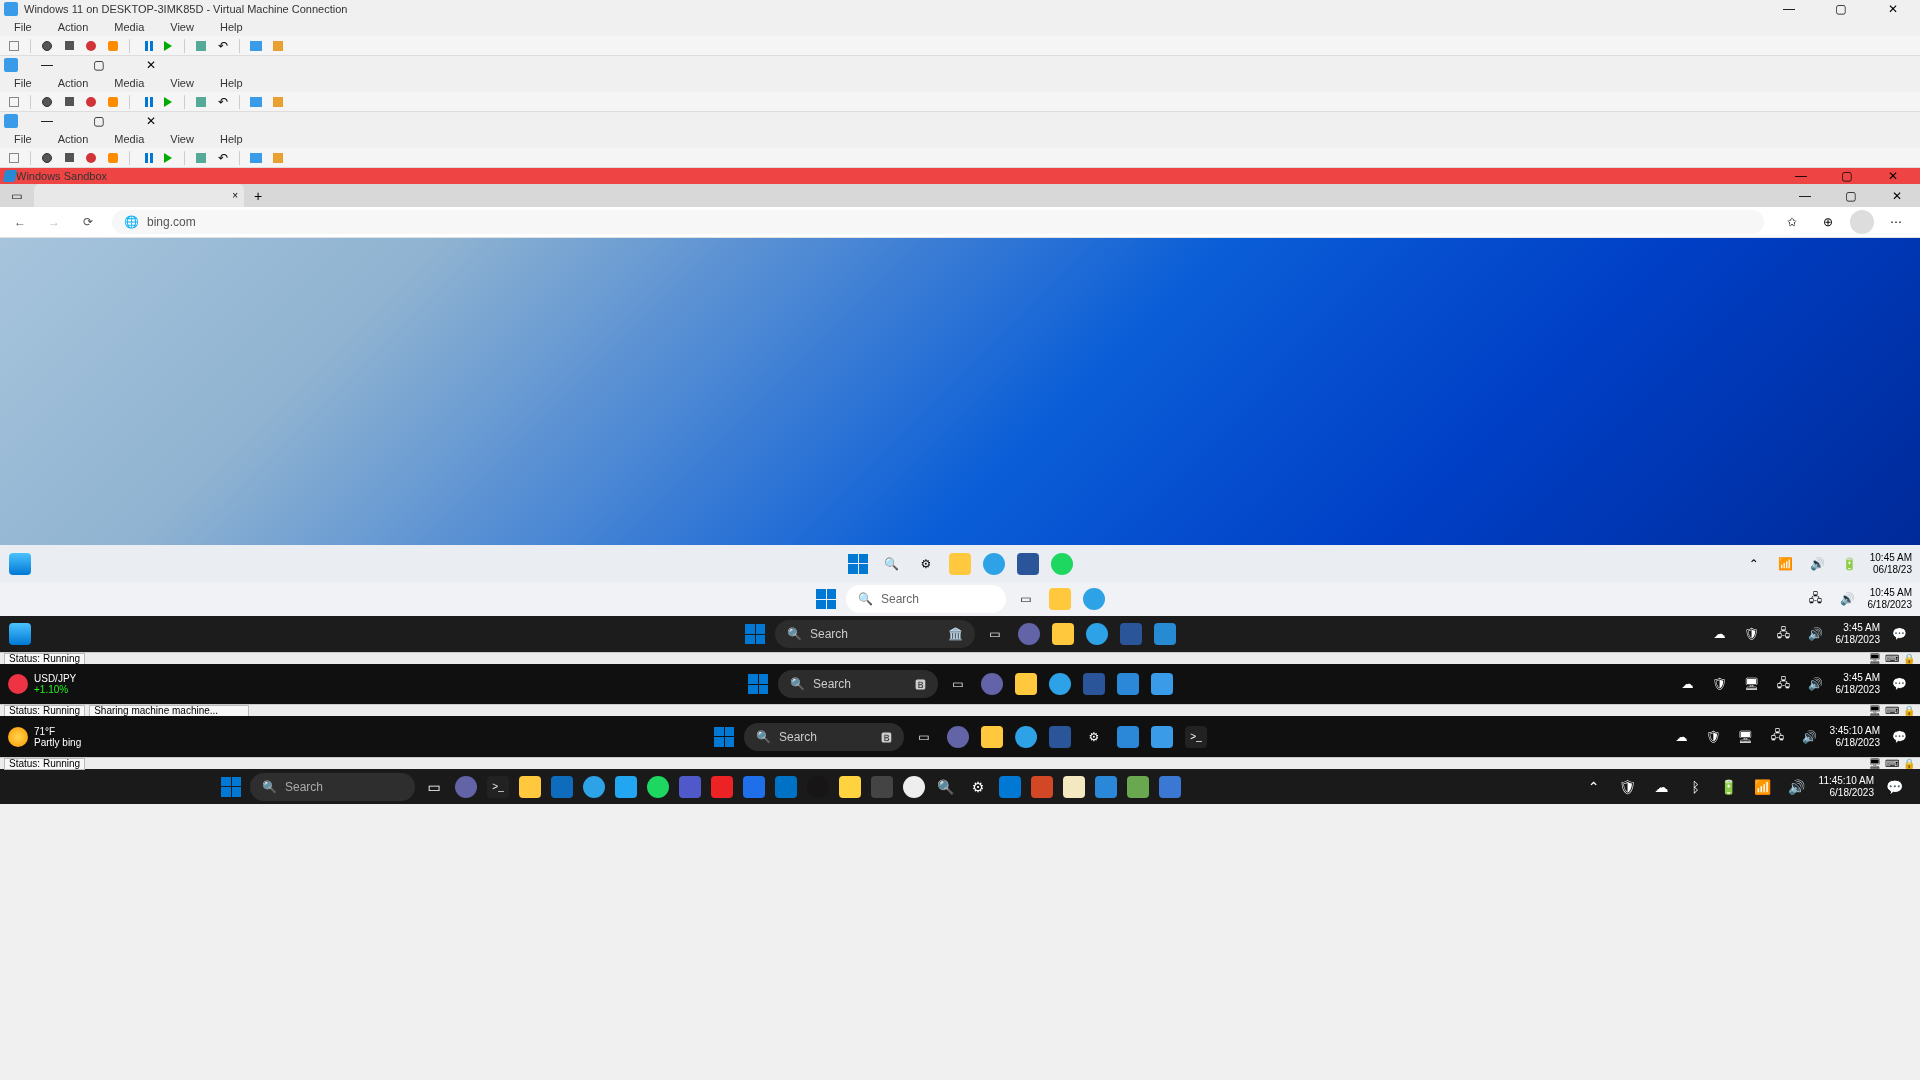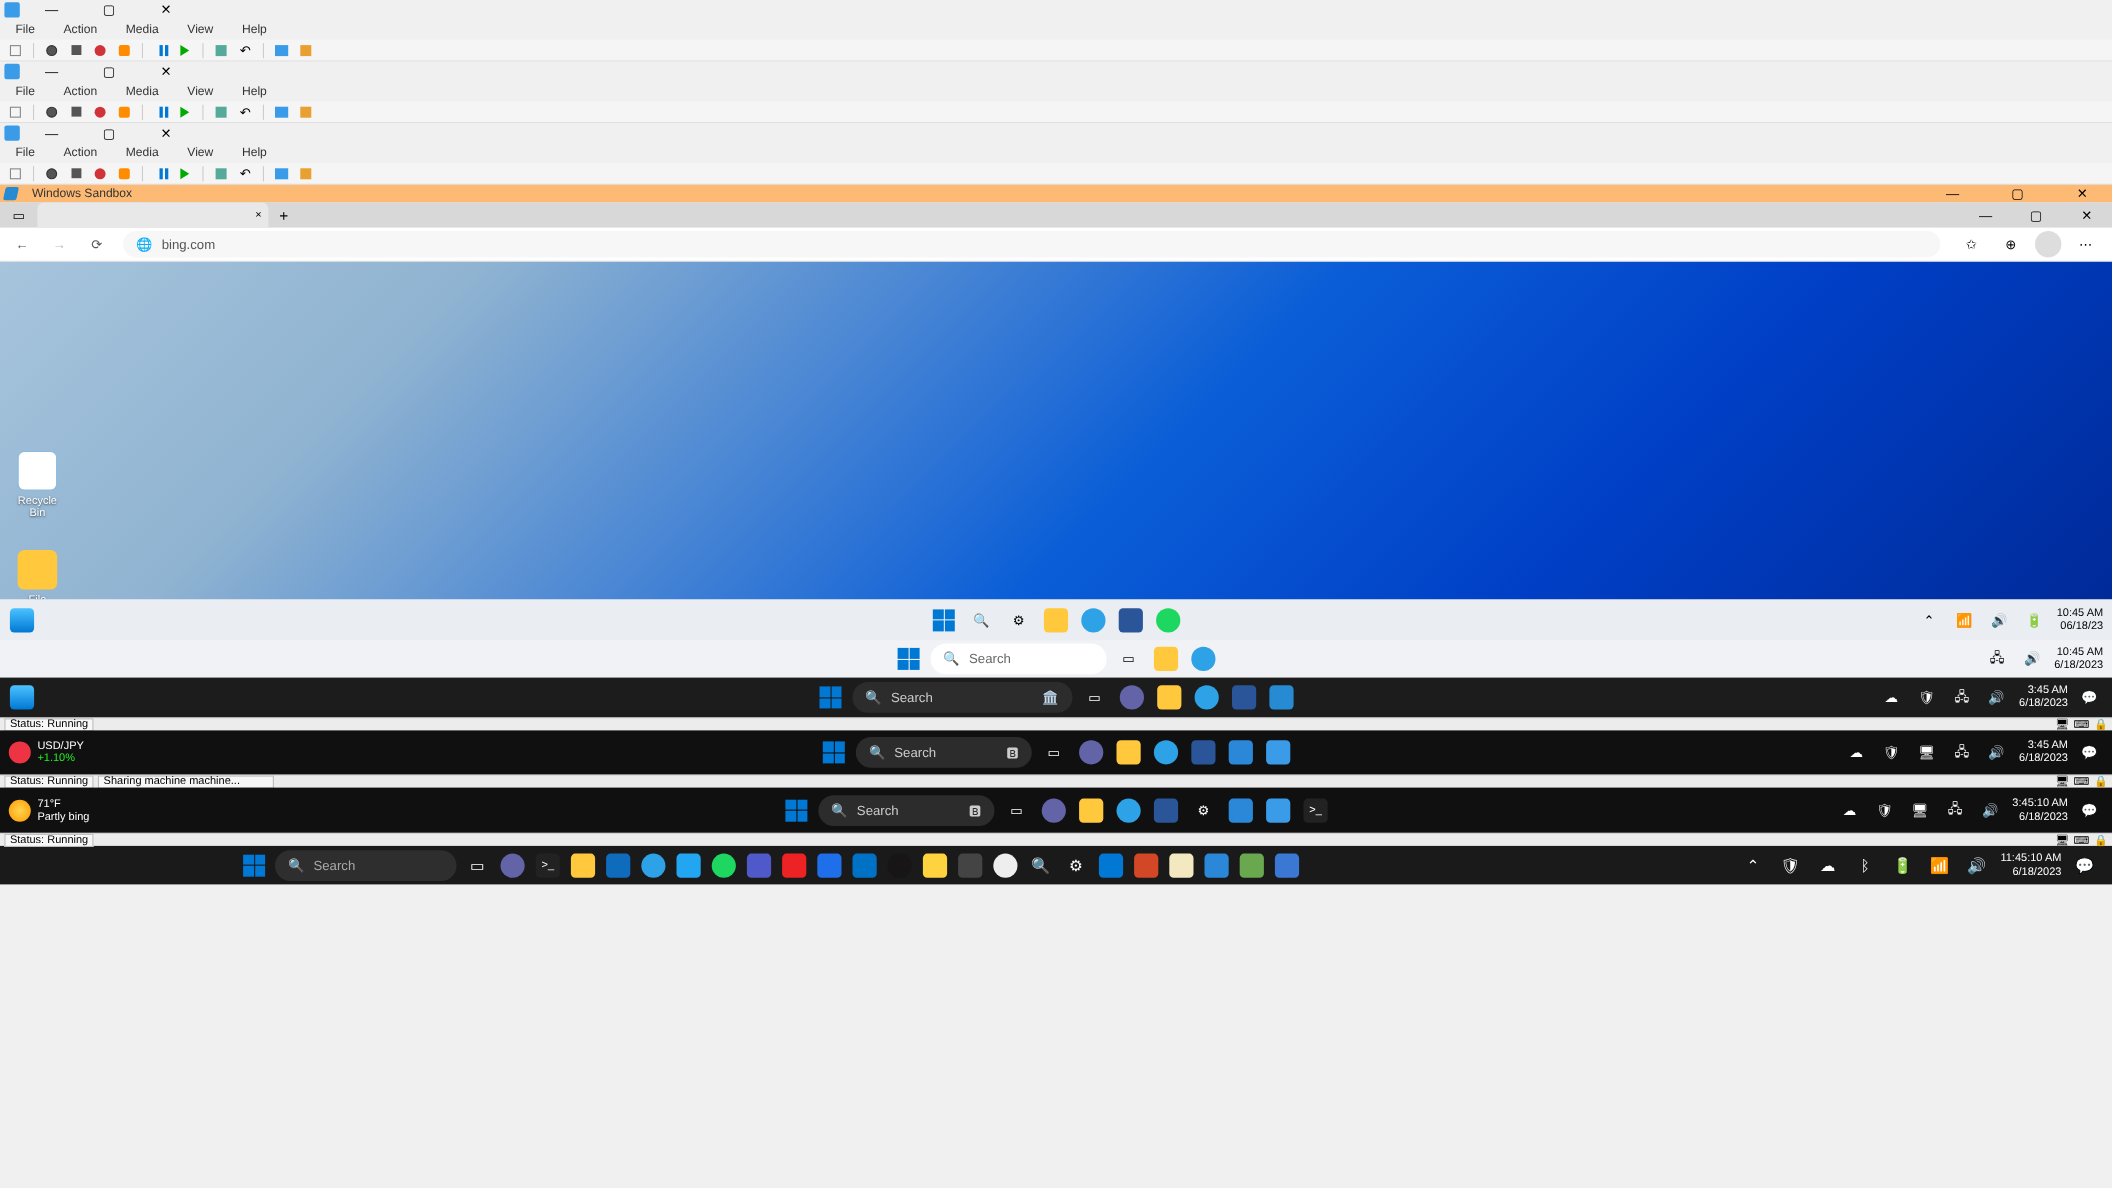--- a/index.html
+++ b/index.html
@@ -17,21 +17,21 @@
 
 
 .vm-toolbar { height: 20px; background: #f5f5f5; display: flex; align-items: center; padding-left: 6px; gap: 6px; border-bottom: 1px solid #ddd; }
 .tbtn { width: 16px; height: 16px; display: flex; align-items: center; justify-content: center; cursor: pointer; border-radius: 2px; }
 .tbtn.sep { width: 1px; height: 14px; background: #ccc; margin: 0 2px; }
 .dot { width: 10px; height: 10px; border-radius: 50%; }
 .dot.red { background: #d13438; }
 .dot.orange { background: #ff8c00; border-radius: 2px; }
 
 
-.sandbox-titlebar { height: 16px; background: #fdba74; display: flex; align-items: center; padding: 0 4px; gap: 13px; }
+.sandbox-titlebar { height: 16px; background: #ef4444; display: flex; align-items: center; padding: 0 4px; gap: 0; }
 .sandbox-icon { width: 12px; height: 12px; background: #268bd2; border-radius: 2px; transform: skewX(-12deg); }
 
 
 .browser-tab-strip { height: 23px; background: #d8d8d8; display: flex; align-items: center; }
 .tab-ctrl { width: 34px; height: 23px; display: flex; align-items: center; justify-content: center; cursor: pointer; }
 .browser-tab { width: 210px; height: 23px; background: #e8e8e8; border-radius: 6px 6px 0 0; position: relative; display: flex; align-items: center; padding: 0 8px; }
 .tab-close { position: absolute; right: 6px; font-size: 10px; cursor: pointer; }
 .tab-new { width: 28px; height: 23px; display: flex; align-items: center; justify-content: center; cursor: pointer; font-size: 14px; }
 .browser-spacer { flex: 1; }
 
@@ -84,20 +84,21 @@
 .host-search { width: 165px; height: 28px; background: #2e2e2e; border-radius: 14px; display: flex; align-items: center; padding: 0 12px; gap: 8px; color: #aaa; font-size: 12px; }
 .host-right { margin-left: auto; display: flex; align-items: center; gap: 8px; }
 
 .sq { width: 22px; height: 22px; border-radius: 4px; }
 </style>
 </head>
 <body>
 
 <div class="vm-titlebar">
   <span class="vm-icon"></span>
+  <span class="vm-title">Windows 11 on DESKTOP-3IMK85D - Virtual Machine Connection</span>
   <div class="winctrl">—</div>
   <div class="winctrl">▢</div>
   <div class="winctrl close">✕</div>
 </div>
 <div class="vm-menubar">
   <span class="menuitem">File</span>
   <span class="menuitem">Action</span>
   <span class="menuitem">Media</span>
   <span class="menuitem">View</span>
   <span class="menuitem">Help</span>
@@ -272,31 +273,20 @@
   <div class="addr-right">
     <div class="addr-icon-btn">✩</div>
     <div class="addr-icon-btn">⊕</div>
     <div class="avatar-btn"></div>
     <div class="addr-icon-btn">⋯</div>
   </div>
 </div>
 
 <div class="desktop" style="height:307px">
   <div class="desktop-icons">
-    <div class="icon-col">
-      <div style="height:134px"></div>
-      <div class="dicon">
-        <div class="dicon-img" style="background:#fff;border:1px solid #8bd"></div>
-        <div class="dicon-label">Recycle Bin</div>
-      </div>
-      <div class="dicon">
-        <div class="dicon-img" style="background:#ffc83d"></div>
-        <div class="dicon-label">File Explorer</div>
-      </div>
-    </div>
   </div>
 </div>
 
 <div class="taskbar light">
   <div class="tb-left">
     <div class="tb-icon">
         <div class="sq" style="background:linear-gradient(#4cc2ff,#0078d4)"></div>
       </div>
   </div>
   <div class="tb-center">

